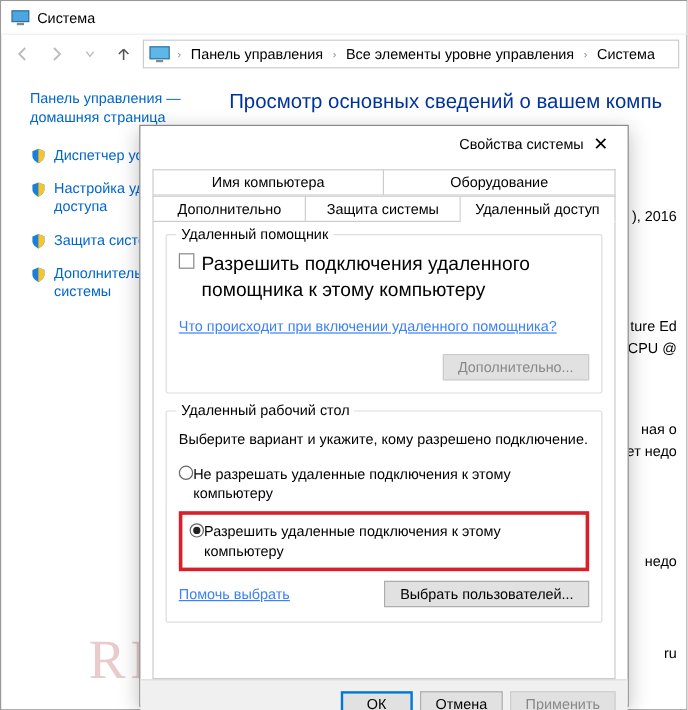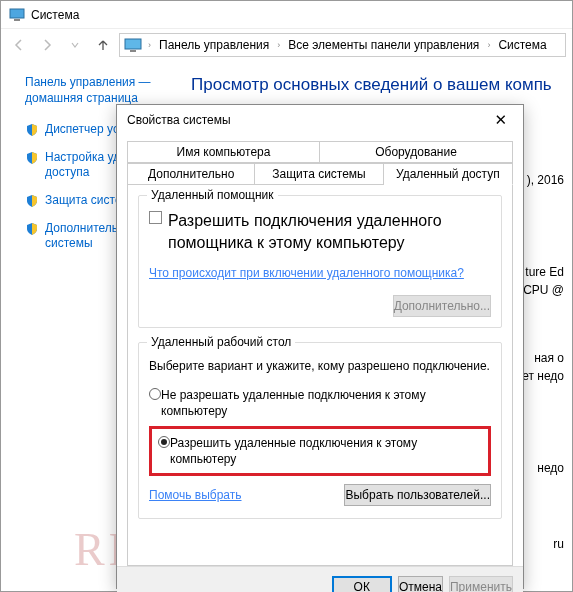--- a/index.html
+++ b/index.html
@@ -20,40 +20,40 @@
 .sidebar { width: 170px; padding: 0 6px 0 14px; }
 .sidebar-title { font-size: 12px; color: #0066cc; margin-bottom: 16px; line-height: 1.3; }
 .side-item { display: flex; align-items: flex-start; gap: 6px; font-size: 12px; color: #0066cc; margin-bottom: 12px; line-height: 1.3; }
 .shield { width: 14px; height: 14px; flex-shrink: 0; margin-top: 1px; }
 .main-panel { flex: 1; padding-left: 10px; }
 .main-heading { font-size: 17px; color: #003399; margin-bottom: 8px; white-space: nowrap; }
 .info-frag { position: absolute; font-size: 12px; color: #000; }
 
 
 .dialog { position: absolute; left: 116px; top: 104px; width: 408px; height: 485px; background: #fff; border: 1px solid #888; box-shadow: 0 4px 16px rgba(0,0,0,0.25); }
-.dlg-title { height: 30px; display: flex; align-items: center; justify-content: space-between; padding: 0 8px 0 10px; font-size: 12px; }
+.dlg-title { height: 30px; display: flex; align-items: center; justify-content: flex-end; padding: 0 8px 0 10px; font-size: 12px; }
 .close-x { font-size: 15px; font-weight: 300; padding: 4px 8px; }
 .tab-area { padding: 6px 10px 0 10px; }
 .tab-row { display: flex; }
 .tab { border: 1px solid #ccc; border-bottom: none; padding: 3px 0; font-size: 12px; text-align: center; background: #fff; position: relative; }
 .tab.row1 { border-bottom: 1px solid #ccc; }
 .tab.row1.a { width: 194px; }
 .tab.row1.b { width: 194px; border-left: none; }
 .tab.row2.a { width: 129px; }
 .tab.row2.b { width: 129px; border-left: none; }
 .tab.row2.c { width: 130px; border-left: none; background: #fff; font-weight: normal; }
 .tab.active { border-bottom: 1px solid #fff; margin-bottom: -1px; z-index: 2; }
 .tab-content { border: 1px solid #ccc; border-top: 1px solid #ccc; padding: 10px 10px 8px 10px; height: 382px; position: relative; }
 
 .groupbox { border: 1px solid #ddd; border-radius: 2px; padding: 14px 10px 10px 10px; margin-bottom: 14px; position: relative; }
 .groupbox .legend { position: absolute; top: -8px; left: 8px; background: #fff; padding: 0 4px; font-size: 12px; }
 .cb-row { display: flex; align-items: flex-start; gap: 6px; font-size: 16px; line-height: 1.35; margin-bottom: 10px; }
 .cb { width: 13px; height: 13px; border: 1px solid #888; flex-shrink: 0; margin-top: 1px; }
 .link { color: #3b82f6; text-decoration: underline; font-size: 12px; cursor: pointer; }
-.btn { border: 1px solid #adadad; background: #e1e1e1; font-size: 12px; padding: 3px 0; }
+.btn { border: 1px solid #adadad; background: #e1e1e1; font-size: 12px; padding: 3px 12px; }
 .btn.disabled { color: #888; border-color: #ccc; }
 .btn.default { border: 2px solid #0078d7; padding: 2px 20px; }
 
 .radio-row { display: flex; align-items: flex-start; gap: 0; font-size: 12px; line-height: 1.35; margin-bottom: 6px; }
 .radio { width: 12px; height: 12px; border: 1px solid #666; border-radius: 50%; flex-shrink: 0; margin-top: 1px; position: relative; }
 .radio.checked::after { content: ''; position: absolute; left: 2px; top: 2px; width: 6px; height: 6px; background: #222; border-radius: 50%; }
 .highlight-box { border: 3px solid #d9202a; padding: 6px 6px; margin: 4px 0 8px 0; }
 
 .dlg-footer { height: 40px; display: flex; align-items: center; justify-content: flex-end; gap: 6px; padding: 0 10px; background: #f0f0f0; border-top: 1px solid #ddd; }
 
@@ -95,21 +95,21 @@
         </svg>
       </div>
     <div class="addressbar">
       <svg class="pc-icon" viewBox="0 0 18 14">
           <rect x="1" y="1" width="16" height="10" fill="#5fb7e8" stroke="#2a6f9e"></rect>
           <rect x="6" y="12" width="6" height="2" fill="#888"></rect>
         </svg>
       <span class="bc-sep">›</span>
       <span class="bc-item">Панель управления</span>
       <span class="bc-sep">›</span>
-      <span class="bc-item">Все элементы панели управления</span>
+      <span class="bc-item">Все элементы уровне управления</span>
       <span class="bc-sep">›</span>
       <span class="bc-item">Система</span>
     </div>
   </div>
   <div class="explorer-body">
     <div class="sidebar">
       <div class="sidebar-title">Панель управления — домашняя страница</div>
       <div class="side-item">
         <svg class="shield" viewBox="0 0 14 14">
             <path d="M7 1 L12 3 V7 C12 10 9 12 7 13 C5 12 2 10 2 7 V3 Z" fill="#1e7fd6"></path>

